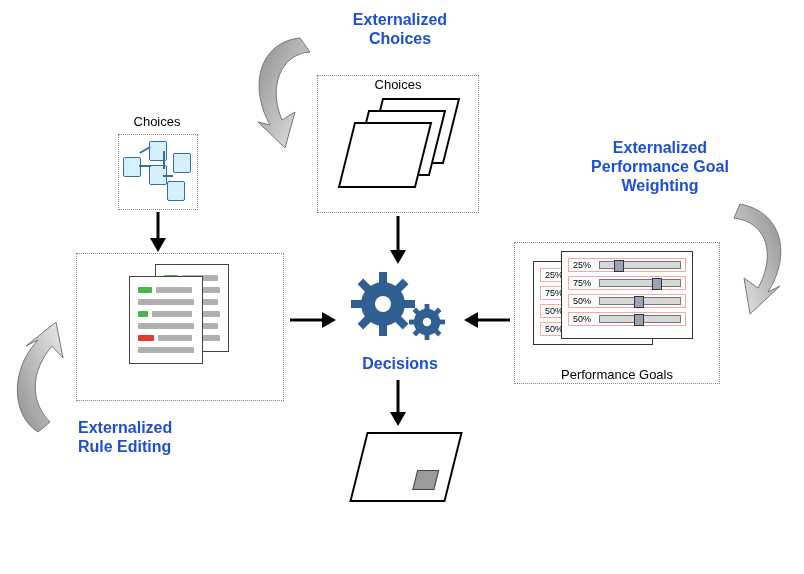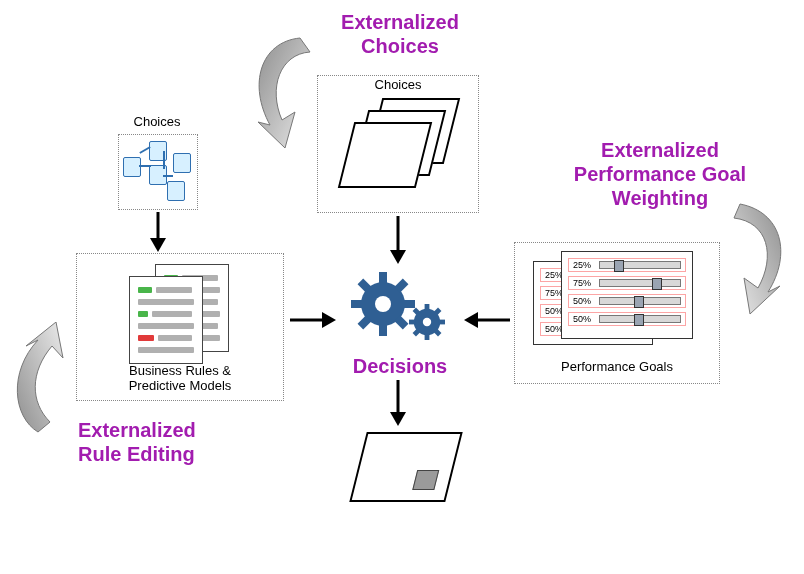--- a/index.html
+++ b/index.html
@@ -15,24 +15,24 @@
     position: relative;
     width: 804px;
     height: 574px;
   }
   .abs { position: absolute; }
   .box-frame {
     border: 1px dotted #888;
     background: #fff;
   }
   .label {
-    font-size: 20px;
+    font-size: 16px;
     font-weight: bold;
     text-align: center;
-    color: #a21caf;
+    color: #1d4ed8;
     line-height: 1.2;
   }
   .caption {
     font-size: 13px;
     text-align: center;
     color: #000;
     line-height: 1.15;
   }
   
   .rules-card {
@@ -201,22 +201,20 @@
       <div class="row r1"></div>
         <div class="row r1b"></div>
       <div class="row r2"></div>
       <div class="row r3"></div>
         <div class="row r3b"></div>
       <div class="row r4"></div>
       <div class="row r5"></div>
         <div class="row r5b"></div>
       <div class="row r6"></div>
     </div>
-    <div class="abs caption" style="left:0; right:0; bottom:6px; white-space:pre;">Business Rules &amp;
-Predictive Models</div>
   </div>
 
   <svg class="abs" style="left:8px; top:322px;" width="90" height="120">
     <defs>
       <linearGradient id="ga2" x1="0" y1="1" x2="1" y2="0">
         <stop offset="0" stop-color="#8f8f8f"></stop>
         <stop offset="1" stop-color="#eaeaea"></stop>
       </linearGradient>
     </defs>
     <path d="M30 110 C5 95, 0 50, 30 18 L18 24 L48 0 L55 36 L44 24 C22 50, 22 80, 42 100 Z" fill="url(#ga2)" stroke="#777" stroke-width="1"></path>
@@ -318,21 +316,21 @@
             <div class="knob" style="left:34px;"></div>
           </div>
       </div>
       <div class="slider-row" style="top:60px;">
         <span class="pct">50%</span>
         <div class="track">
             <div class="knob" style="left:34px;"></div>
           </div>
       </div>
     </div>
-    <div class="abs caption" style="left:0; right:0; bottom:8px;">Performance Goals</div>
+    <div class="abs caption" style="left:0; right:0; bottom:0;">Performance Goals</div>
   </div>
 
   <svg class="abs" style="left:462px; top:310px;" width="50" height="20">
     <line x1="48" y1="10" x2="14" y2="10" stroke="#000" stroke-width="3"></line>
     <polygon points="2,10 16,2 16,18" fill="#000"></polygon>
   </svg>
 
   <div class="abs label" style="left:560px; top:138px; width:200px; white-space:pre;">Externalized
 Performance Goal
 Weighting</div>

